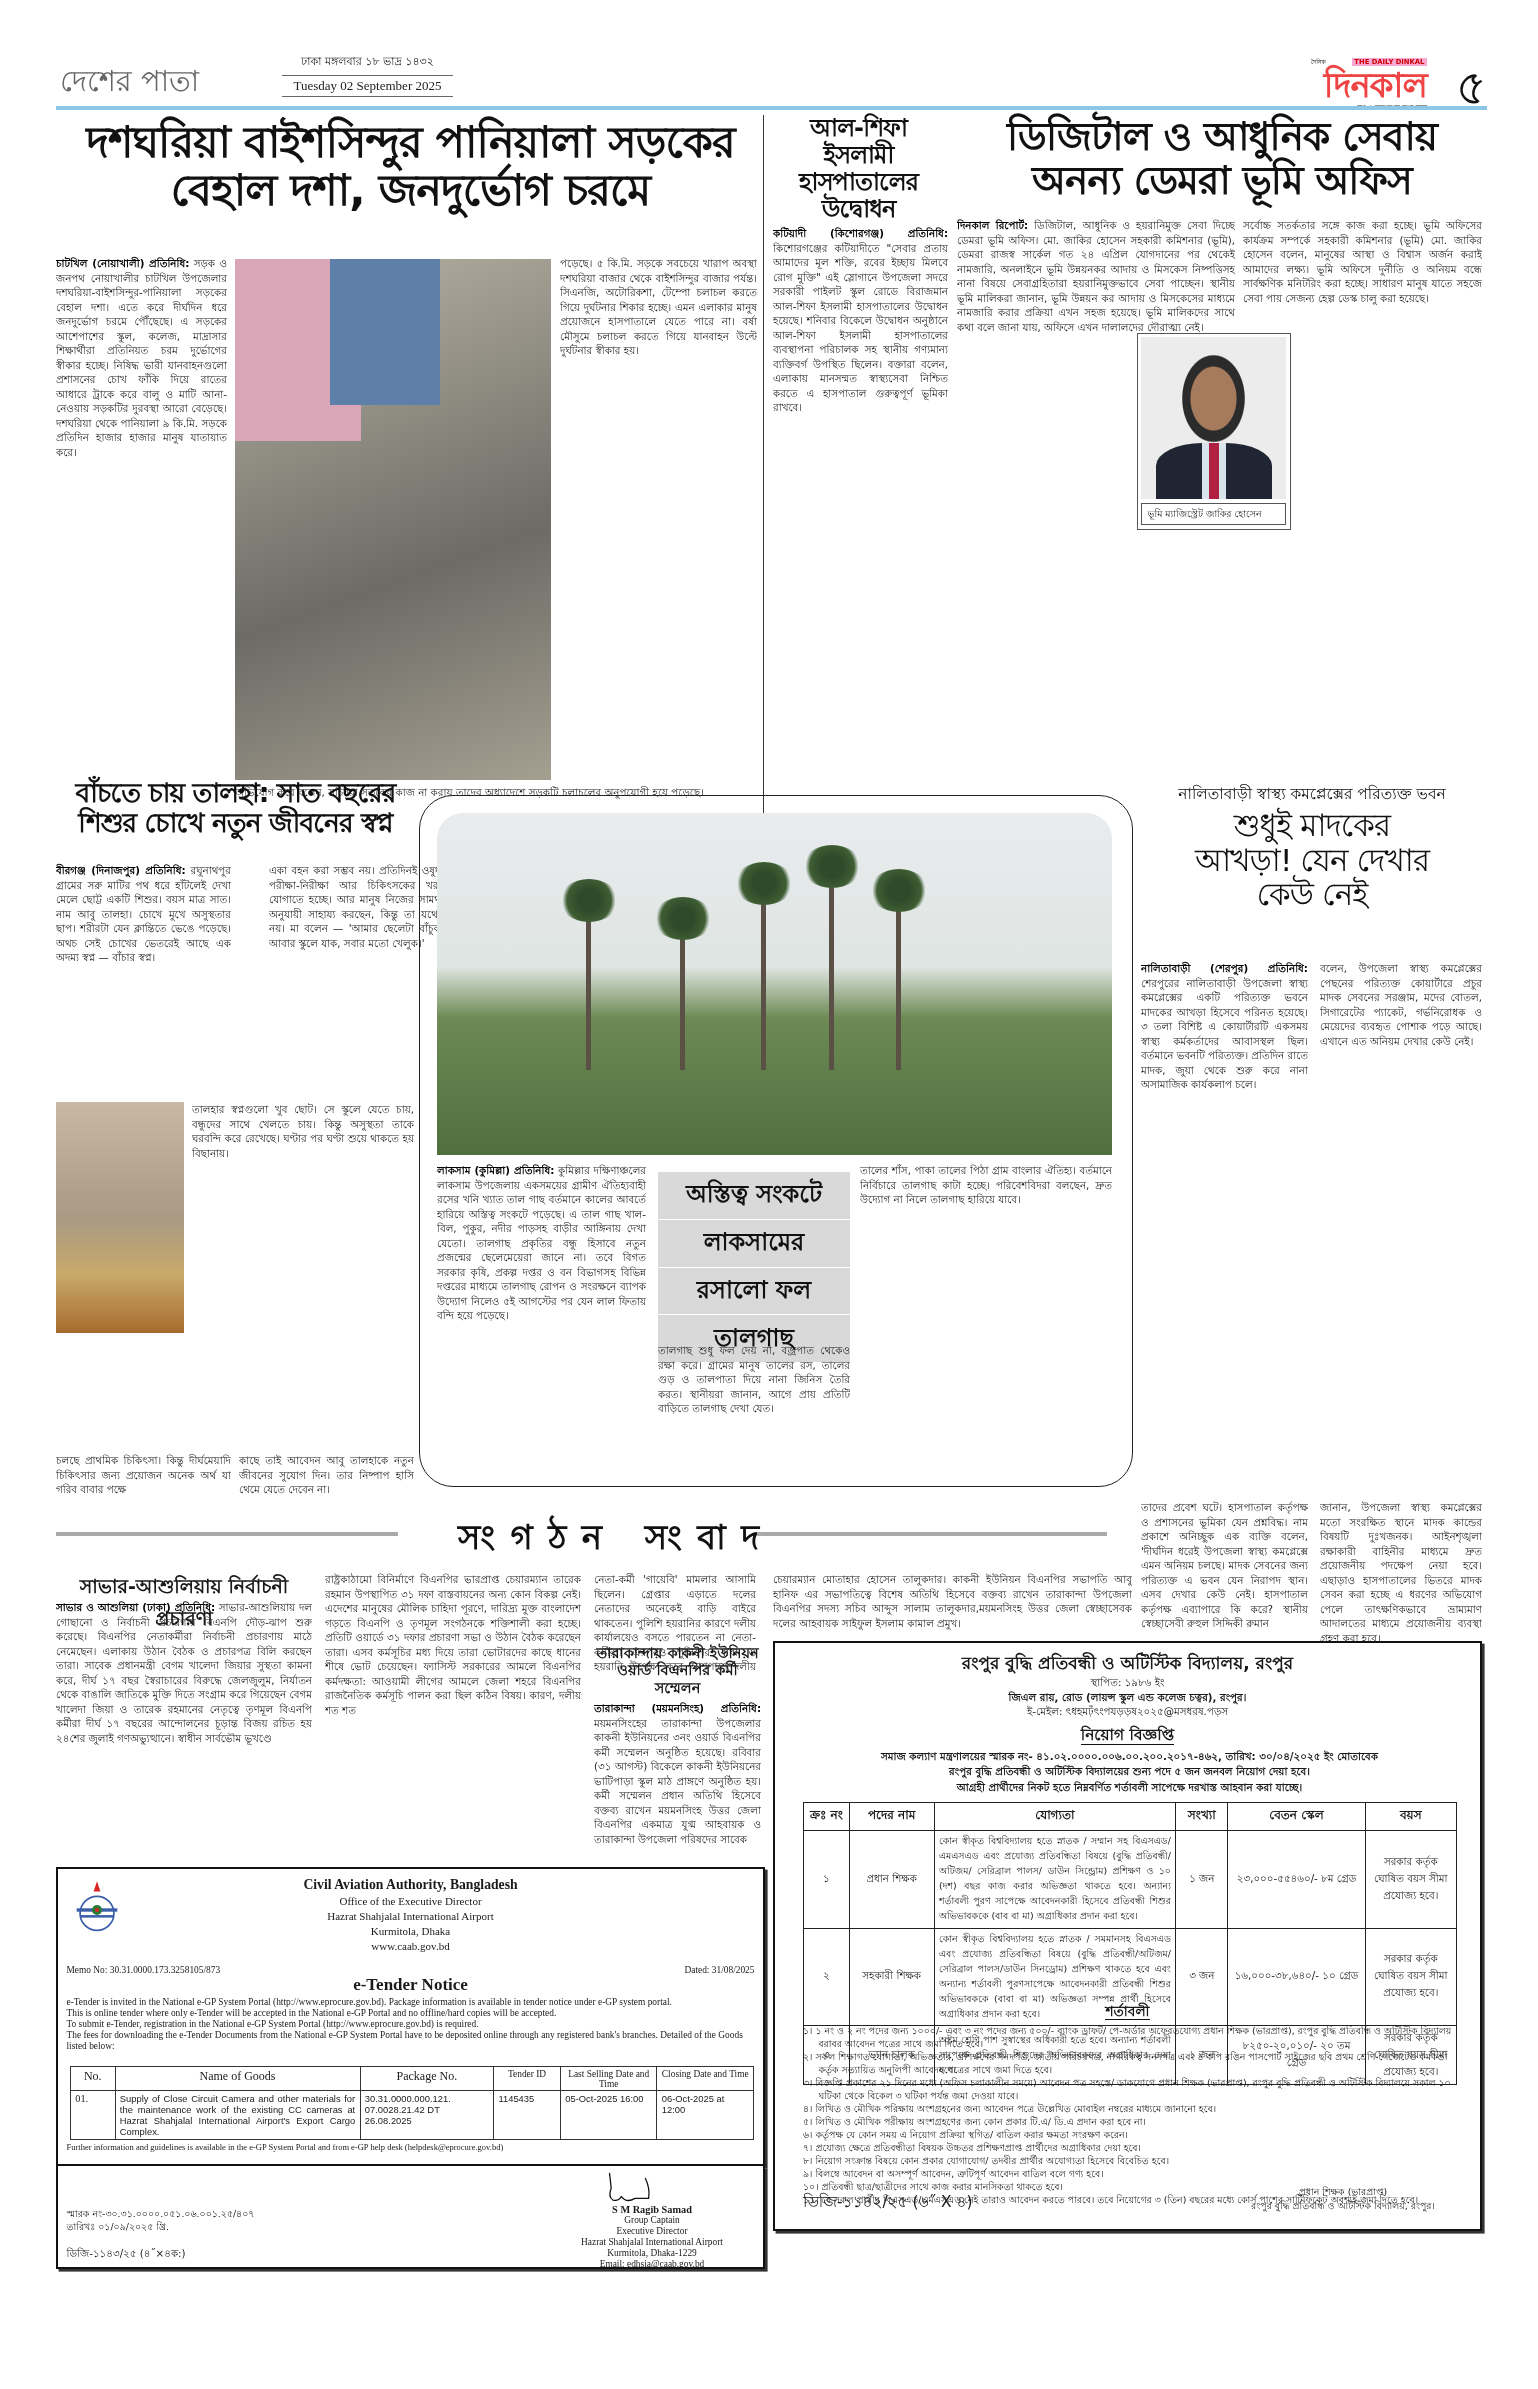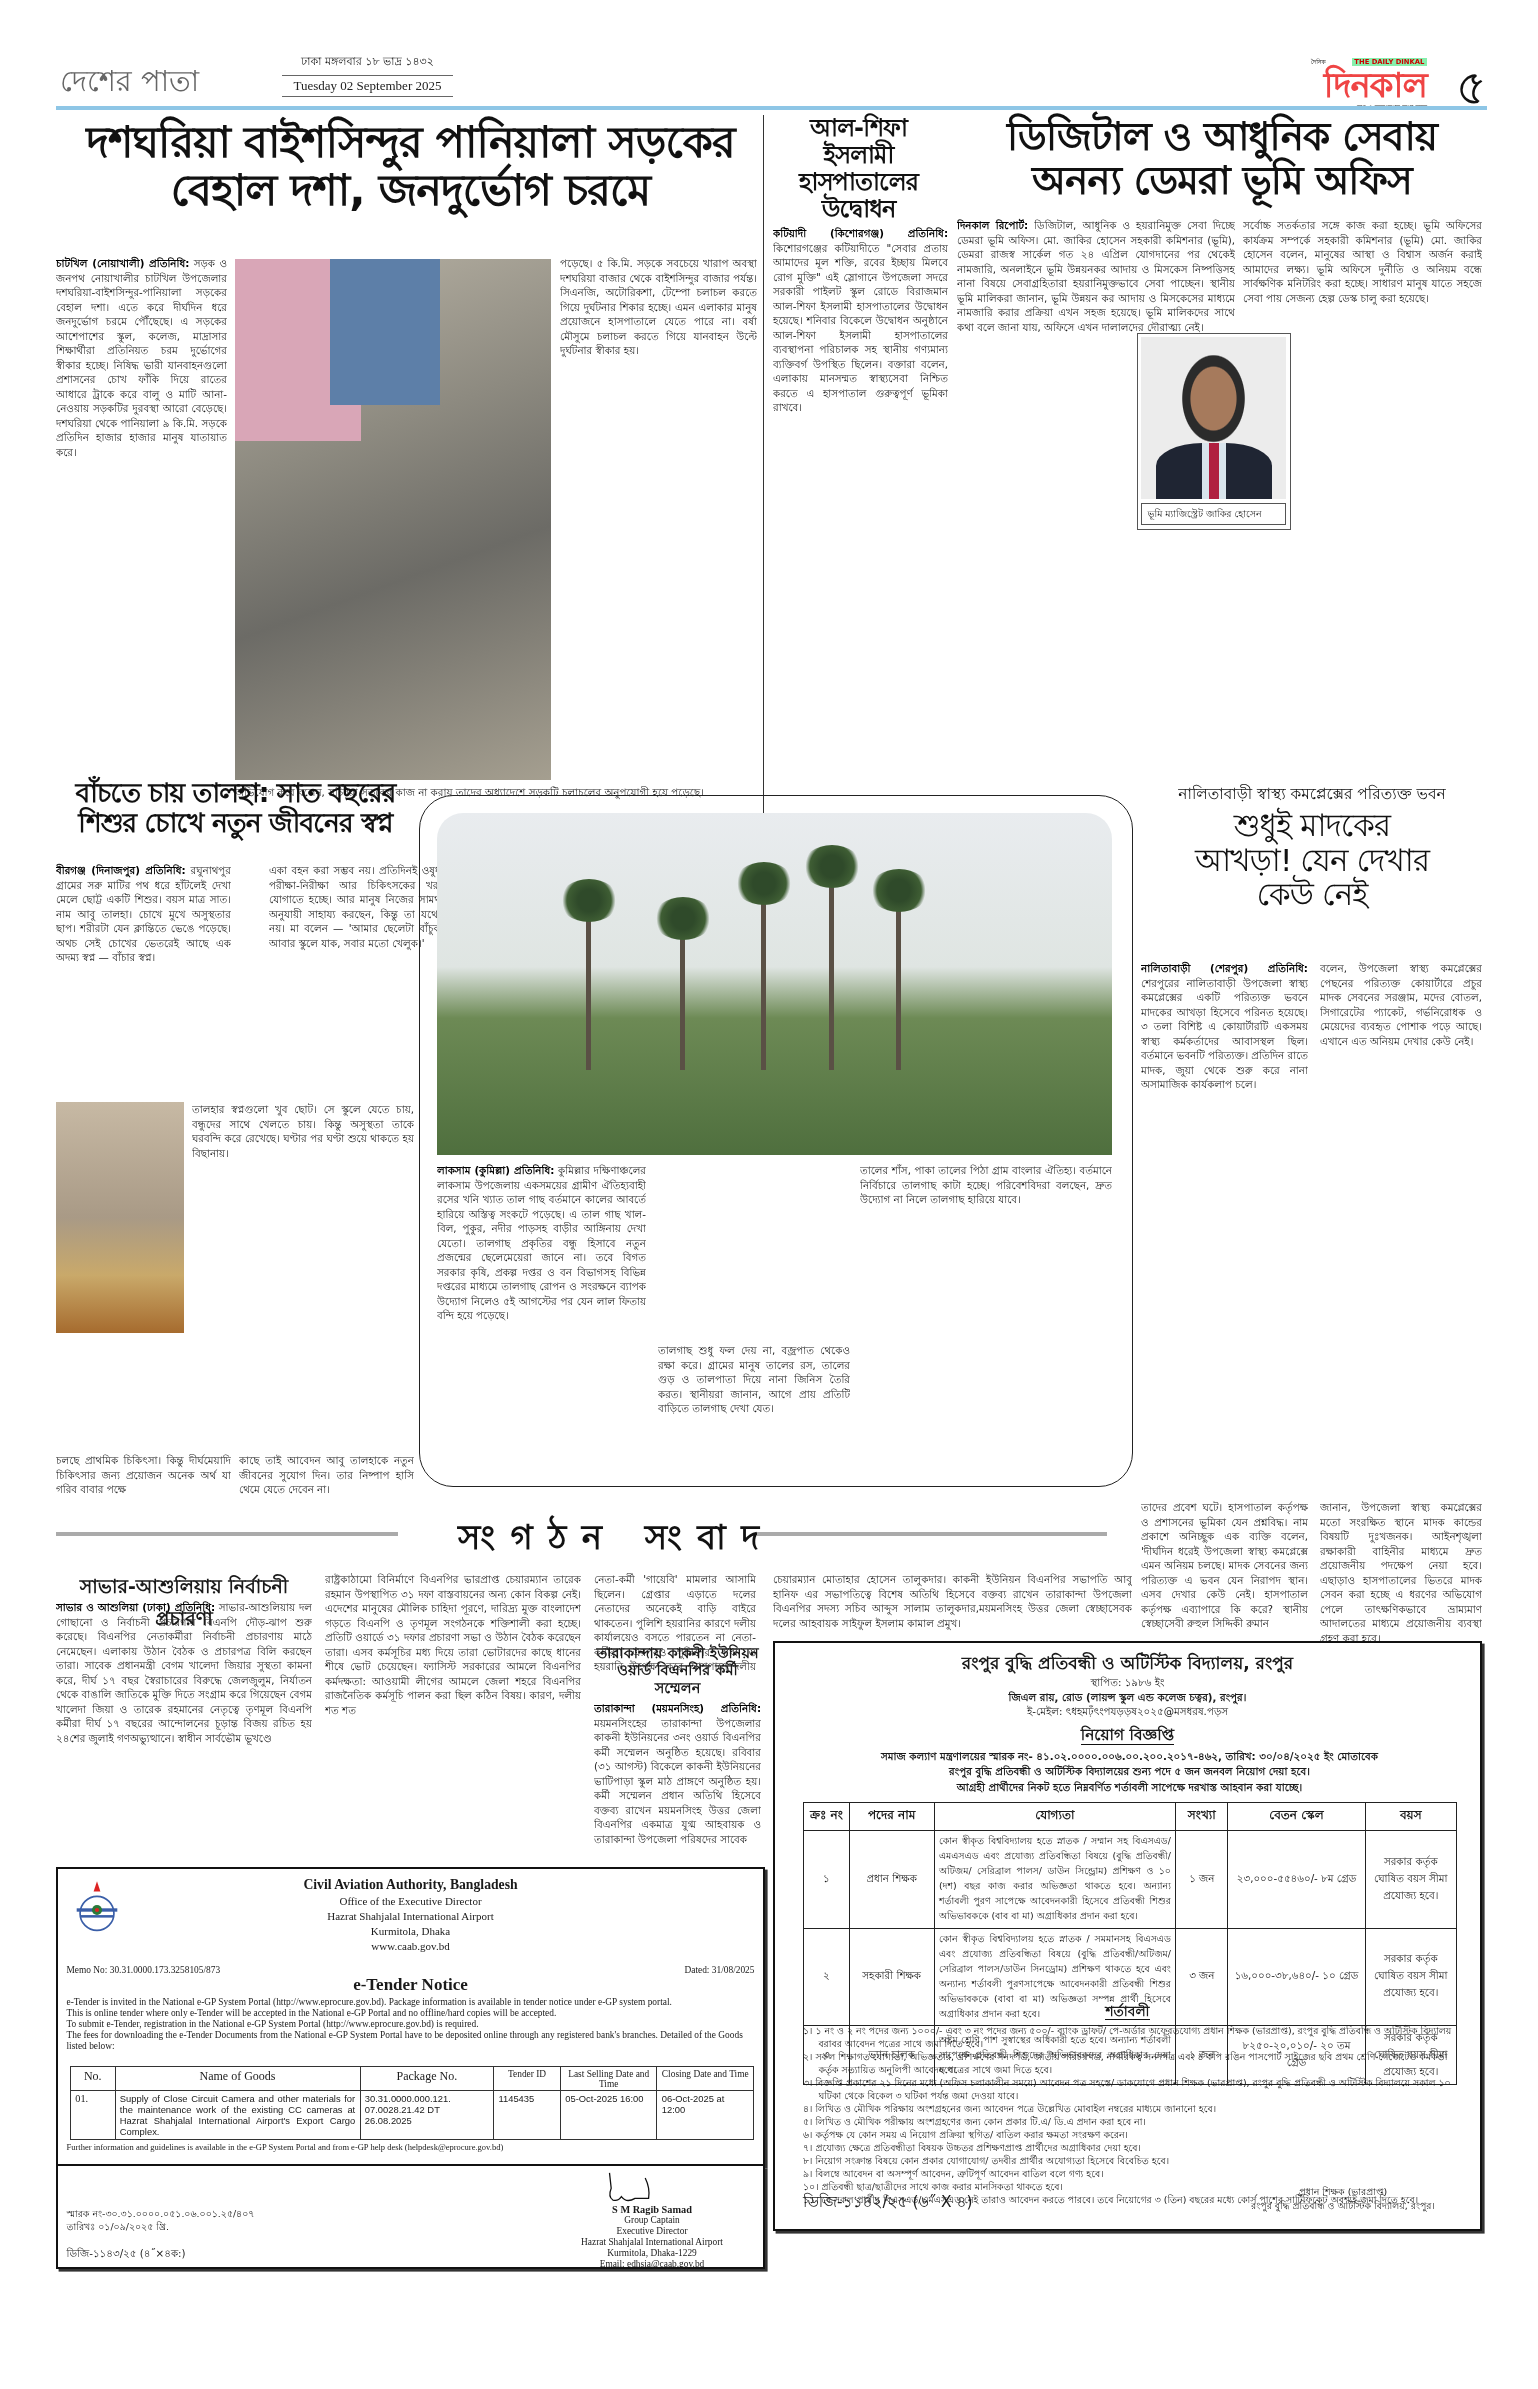--- a/index.html
+++ b/index.html
@@ -9,21 +9,21 @@
   .abs { position: absolute; }
   .serif { font-family: "Liberation Serif", serif; }
 
   
   .section-title { left: 60px; top: 58px; font-size: 29px; color: #666; font-weight: 300; }
   .date-box { left: 282px; top: 53px; width: 171px; text-align: center; }
   .date-bn { font-size: 11px; color: #222; padding-bottom: 2.6px; border-bottom: 1.7px solid #666; }
   .date-en { font-family: "Liberation Serif", serif; font-size: 13px; color: #222; padding: 2.6px 0 1.7px; border-bottom: 1.7px solid #666; }
   .logo { right: 111px; top: 51px; text-align: right; }
   .logo-small { font-size: 6px; color: #222; }
-  .logo-en { font-size: 6.8px; color: #c00; font-weight: bold; background: #86efac; padding: 0 2.6px; margin-left: 26px; }
+  .logo-en { font-size: 6.8px; color: #c00; font-weight: bold; background: #f9a8d4; padding: 0 2.6px; margin-left: 26px; }
   .logo-main { font-size: 34px; font-weight: bold; color: #ef4444; line-height: 1; letter-spacing: -0.9px; }
   .logo-tag { font-size: 6.8px; color: #333; }
   .page-no { right: 51px; top: 51px; font-size: 48px; font-weight: 300; color: #111; }
   .topbar { left: 56px; top: 106px; width: 1431px; height: 4.3px; background: #8ec6e6; }
 
   
   .h-big { font-weight: bold; color: #111; line-height: 1.12; text-align: center; letter-spacing: -0.9px; }
   .body-text { font-size: 10.3px; line-height: 14.5px; color: #222; text-align: justify; }
   .body-text b { font-weight: bold; color: #000; }
   .col { overflow: hidden; }
@@ -146,20 +146,26 @@
     <div class="palm" style="left:48%;height:50%;"></div>
       <div class="palm-top" style="left:calc(48% - 27px);bottom:73%;"></div>
     <div class="palm" style="left:58%;height:55%;"></div>
       <div class="palm-top" style="left:calc(58% - 27px);bottom:78%;"></div>
     <div class="palm" style="left:68%;height:48%;"></div>
       <div class="palm-top" style="left:calc(68% - 27px);bottom:71%;"></div>
   </div>
   <div class="col body-text" style="position:absolute;left:17px;top:367px;width:209px;height:273px;">
     <b>লাকসাম (কুমিল্লা) প্রতিনিধি:</b>
     <span>কুমিল্লার দক্ষিণাঞ্চলের লাকসাম উপজেলায় একসময়ের গ্রামীণ ঐতিহ্যবাহী রসের খনি খ্যাত তাল গাছ বর্তমানে কালের আবর্তে হারিয়ে অস্তিত্ব সংকটে পড়েছে। এ তাল গাছ খাল-বিল, পুকুর, নদীর পাড়সহ বাড়ীর আঙ্গিনায় দেখা যেতো। তালগাছ প্রকৃতির বন্ধু হিসাবে নতুন প্রজন্মের ছেলেমেয়েরা জানে না। তবে বিগত সরকার কৃষি, প্রকল্প দপ্তর ও বন বিভাগসহ বিভিন্ন দপ্তরের মাধ্যমে তালগাছ রোপন ও সংরক্ষনে ব্যাপক উদ্যোগ নিলেও ৫ই আগস্টের পর যেন লাল ফিতায় বন্দি হয়ে পড়েছে।</span>
+  </div>
+  <div class="callout" style="position:absolute;left:238px;top:376px;width:192px;font-size:24px;">
+    <div>অস্তিত্ব সংকটে</div>
+    <div>লাকসামের</div>
+    <div>রসালো ফল</div>
+    <div>তালগাছ</div>
   </div>
   <div class="col body-text" style="position:absolute;left:238px;top:547px;width:192px;height:111px;">
     <span>তালগাছ শুধু ফল দেয় না, বজ্রপাত থেকেও রক্ষা করে। গ্রামের মানুষ তালের রস, তালের গুড় ও তালপাতা দিয়ে নানা জিনিস তৈরি করত। স্থানীয়রা জানান, আগে প্রায় প্রতিটি বাড়িতে তালগাছ দেখা যেত।</span>
   </div>
   <div class="col body-text" style="position:absolute;left:440px;top:367px;width:252px;height:291px;">
     <span>তালের শাঁস, পাকা তালের পিঠা গ্রাম বাংলার ঐতিহ্য। বর্তমানে নির্বিচারে তালগাছ কাটা হচ্ছে। পরিবেশবিদরা বলছেন, দ্রুত উদ্যোগ না নিলে তালগাছ হারিয়ে যাবে।</span>
   </div>
 </div>
 
 <div class="abs" style="left:1141px;top:782px;width:342px;text-align:center;font-size:15.4px;color:#111;">নালিতাবাড়ী স্বাস্থ্য কমপ্লেক্সের পরিত্যক্ত ভবন</div>

